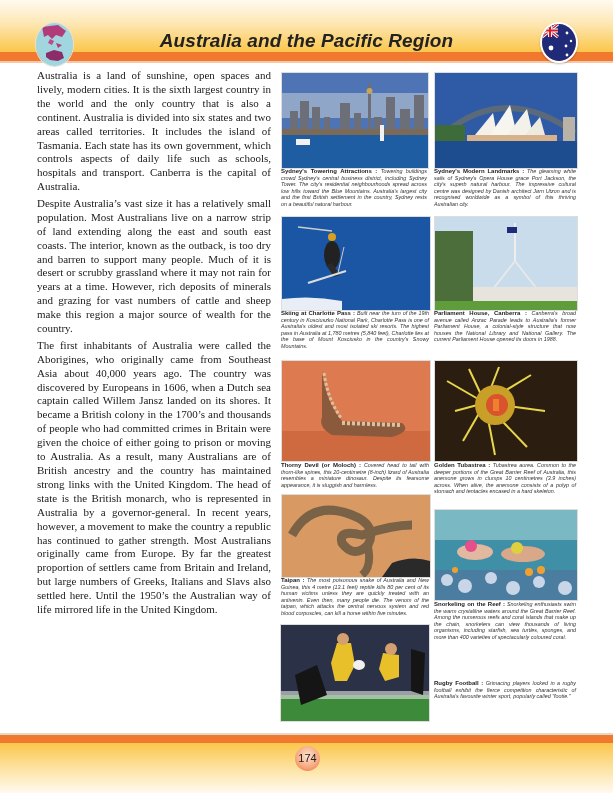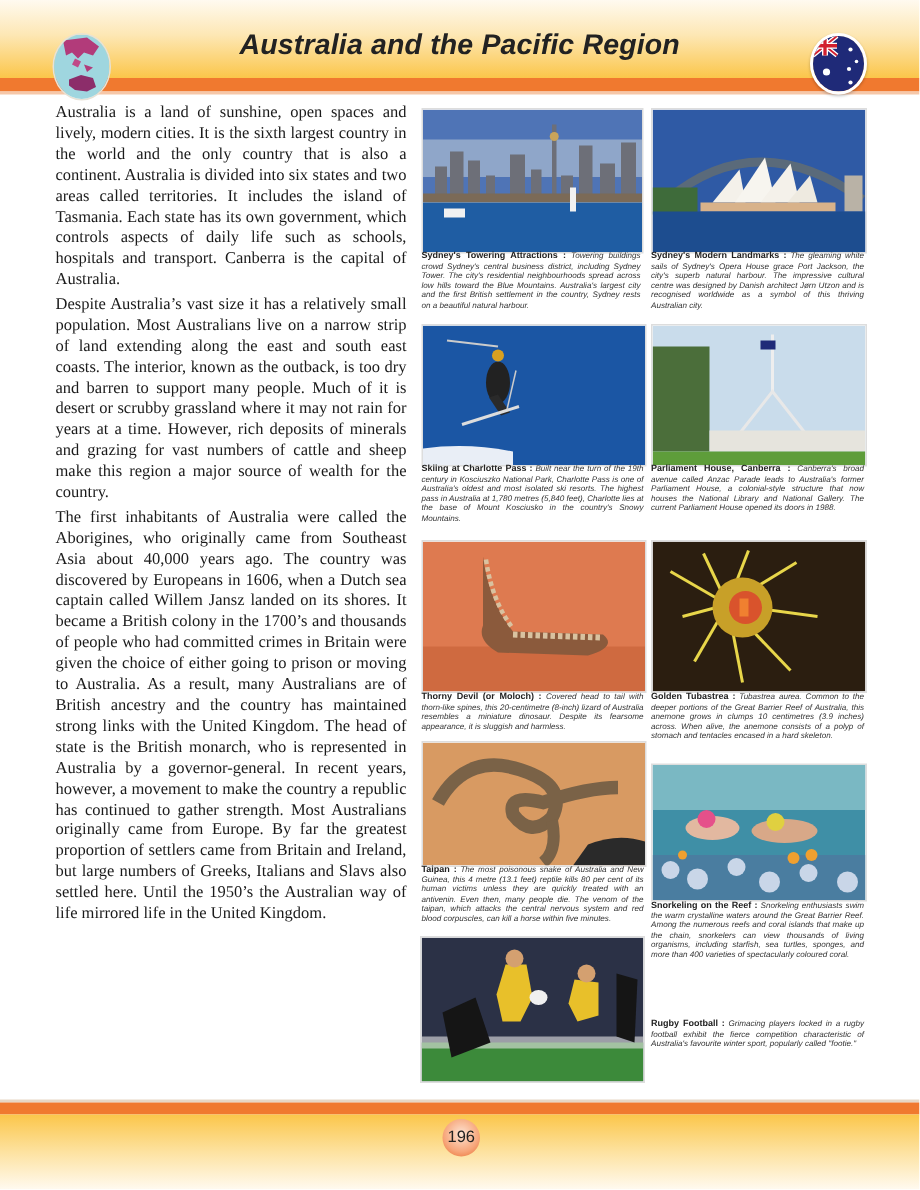--- a/index.html
+++ b/index.html
@@ -1,20 +1,20 @@
 <!DOCTYPE html>
 <html><head>
 <meta charset="utf-8">
 <style>
   html,body{margin:0;padding:0;}
   body{width:613px;height:793px;position:relative;background:#ffffff;overflow:hidden;font-family:"Liberation Serif","DejaVu Serif",serif;}
   .header{position:absolute;left:0;top:0;width:613px;height:52px;background:linear-gradient(#fffaf0 0%,#fde7b4 45%,#fbc64a 100%);}
   .header-bar{position:absolute;left:0;top:52px;width:613px;height:9px;background:#f0792f;}
   .header-line{position:absolute;left:0;top:61px;width:613px;height:2px;background:#f6c7a8;}
-  .title{position:absolute;left:0;top:20px;width:613px;text-align:center;font-family:"Liberation Sans","DejaVu Sans",sans-serif;font-style:italic;font-weight:bold;font-size:19px;color:#222;letter-spacing:0.1px;}
+  .title{position:absolute;left:0;top:30px;width:613px;text-align:center;font-family:"Liberation Sans","DejaVu Sans",sans-serif;font-style:italic;font-weight:bold;font-size:19px;color:#222;letter-spacing:0.1px;}
   .globe{position:absolute;left:35px;top:22px;width:37px;height:43px;border-radius:50%;overflow:hidden;border:1px solid #e8e2d6;}
   .flag{position:absolute;left:540px;top:22px;width:34px;height:37px;border-radius:50%;overflow:hidden;border:2px solid #fff;box-shadow:0 1px 2px rgba(0,0,0,0.25);}
   .body-text{position:absolute;left:37px;top:69px;width:234px;font-size:11px;line-height:13.9px;color:#1a1a1a;text-align:justify;}
   .body-text p{margin:0 0 2.8px 0;}
   .photo{position:absolute;overflow:hidden;border:1px solid #ddd;}
   .cap{position:absolute;font-family:"Liberation Sans","DejaVu Sans",sans-serif;font-size:5.4px;line-height:6.6px;color:#333;text-align:justify;font-style:italic;}
   .cap b{font-style:normal;font-weight:bold;font-size:6px;color:#222;}
   .footer-line{position:absolute;left:0;top:733px;width:613px;height:2px;background:#e7d7c5;}
   .footer-bar{position:absolute;left:0;top:735px;width:613px;height:8px;background:#f0792f;}
   .footer{position:absolute;left:0;top:743px;width:613px;height:50px;background:linear-gradient(#fbc64a 0%,#fde2a0 50%,#fffaf0 100%);}
@@ -233,13 +233,13 @@
   </svg>
 </div>
 
 <div class="cap" style="left:434px;top:680px;width:142px;">
   <b>Rugby Football :</b> <span>Grimacing players locked in a rugby football exhibit the fierce competition characteristic of Australia's favourite winter sport, popularly called "footie."</span>
 </div>
 
 <div class="footer-line"></div>
 <div class="footer-bar"></div>
 <div class="footer"></div>
-<div class="page-num">196</div>
+<div class="page-num">174</div>
 
 </body></html>

